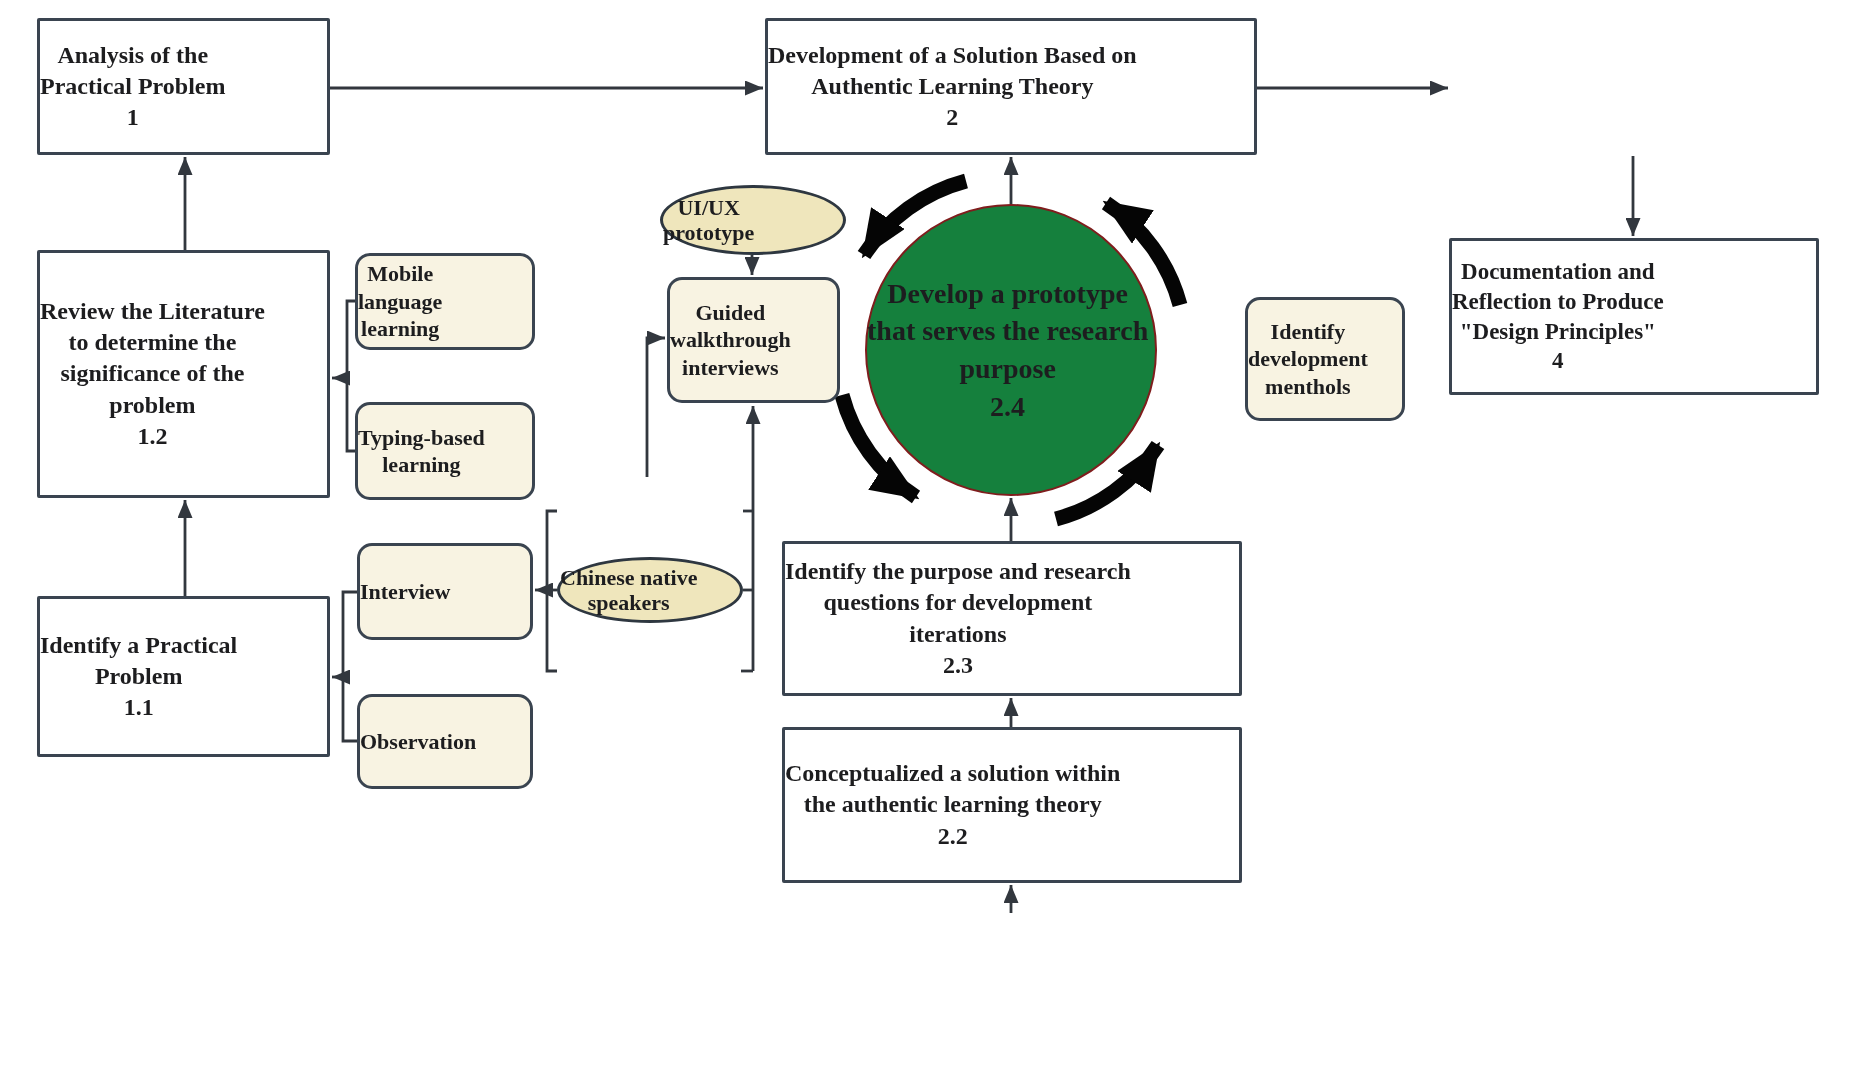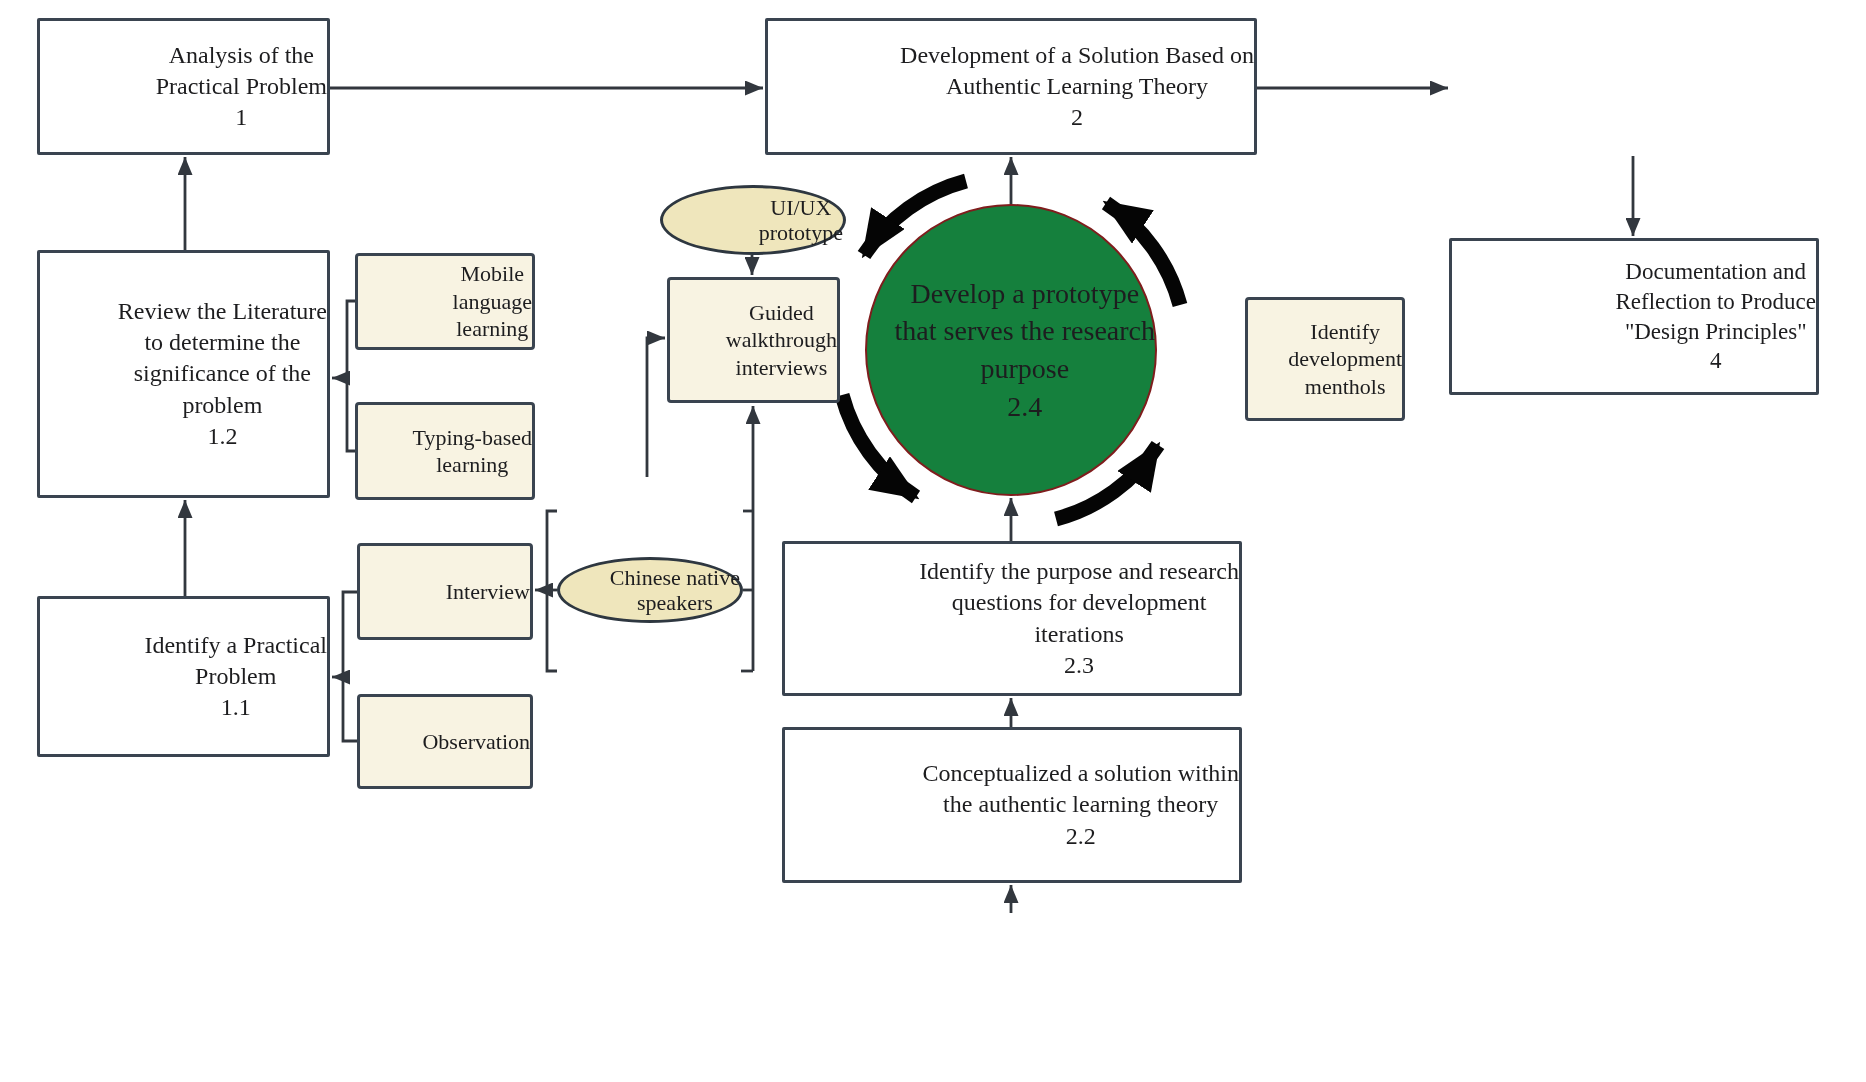--- a/index.html
+++ b/index.html
@@ -2,27 +2,27 @@
 <html><head>
 <meta charset="utf-8">
 <style>
   html,body{margin:0;padding:0;background:#ffffff;}
   .canvas{
     position:relative;width:1866px;height:1082px;background:#ffffff;overflow:hidden;
     font-family:"Liberation Serif","DejaVu Serif",serif;
   }
   .canvas svg.wires{position:absolute;left:0;top:0;z-index:1;pointer-events:none;}
   .node{
-    position:absolute;z-index:2;display:flex;align-items:center;justify-content:flex-end;
-    text-align:center;box-sizing:border-box;color:#1d1d1f;font-weight:normal;
+    position:absolute;z-index:2;display:flex;align-items:center;justify-content:flex-start;
+    text-align:center;box-sizing:border-box;color:#1d1d1f;font-weight:bold;
   }
   .lbl{white-space:pre-line;display:block;}
   .box{background:#ffffff;border:3px solid #3a4450;border-radius:2px;font-size:24px;line-height:1.3;}
   .box.small-font{font-size:23px;}
-  .tanbox{background:#f8f3e2;border:3px solid #3a4450;border-radius:4px;font-size:22px;line-height:1.25;}
+  .tanbox{background:#f8f3e2;border:3px solid #3a4450;border-radius:15px;font-size:22px;line-height:1.25;}
   .ellipse{background:#efe6bc;border:3px solid #2e3740;border-radius:50%;font-size:22px;line-height:1.15;}
   .circle{background:#15803d;border:2px solid #7f1d1d;border-radius:50%;font-size:28px;line-height:1.34;}
 </style>
 </head>
 <body>
 
 <div class="canvas">
 
   <svg class="wires" width="1866" height="1082" viewBox="0 0 1866 1082">
     <defs>

